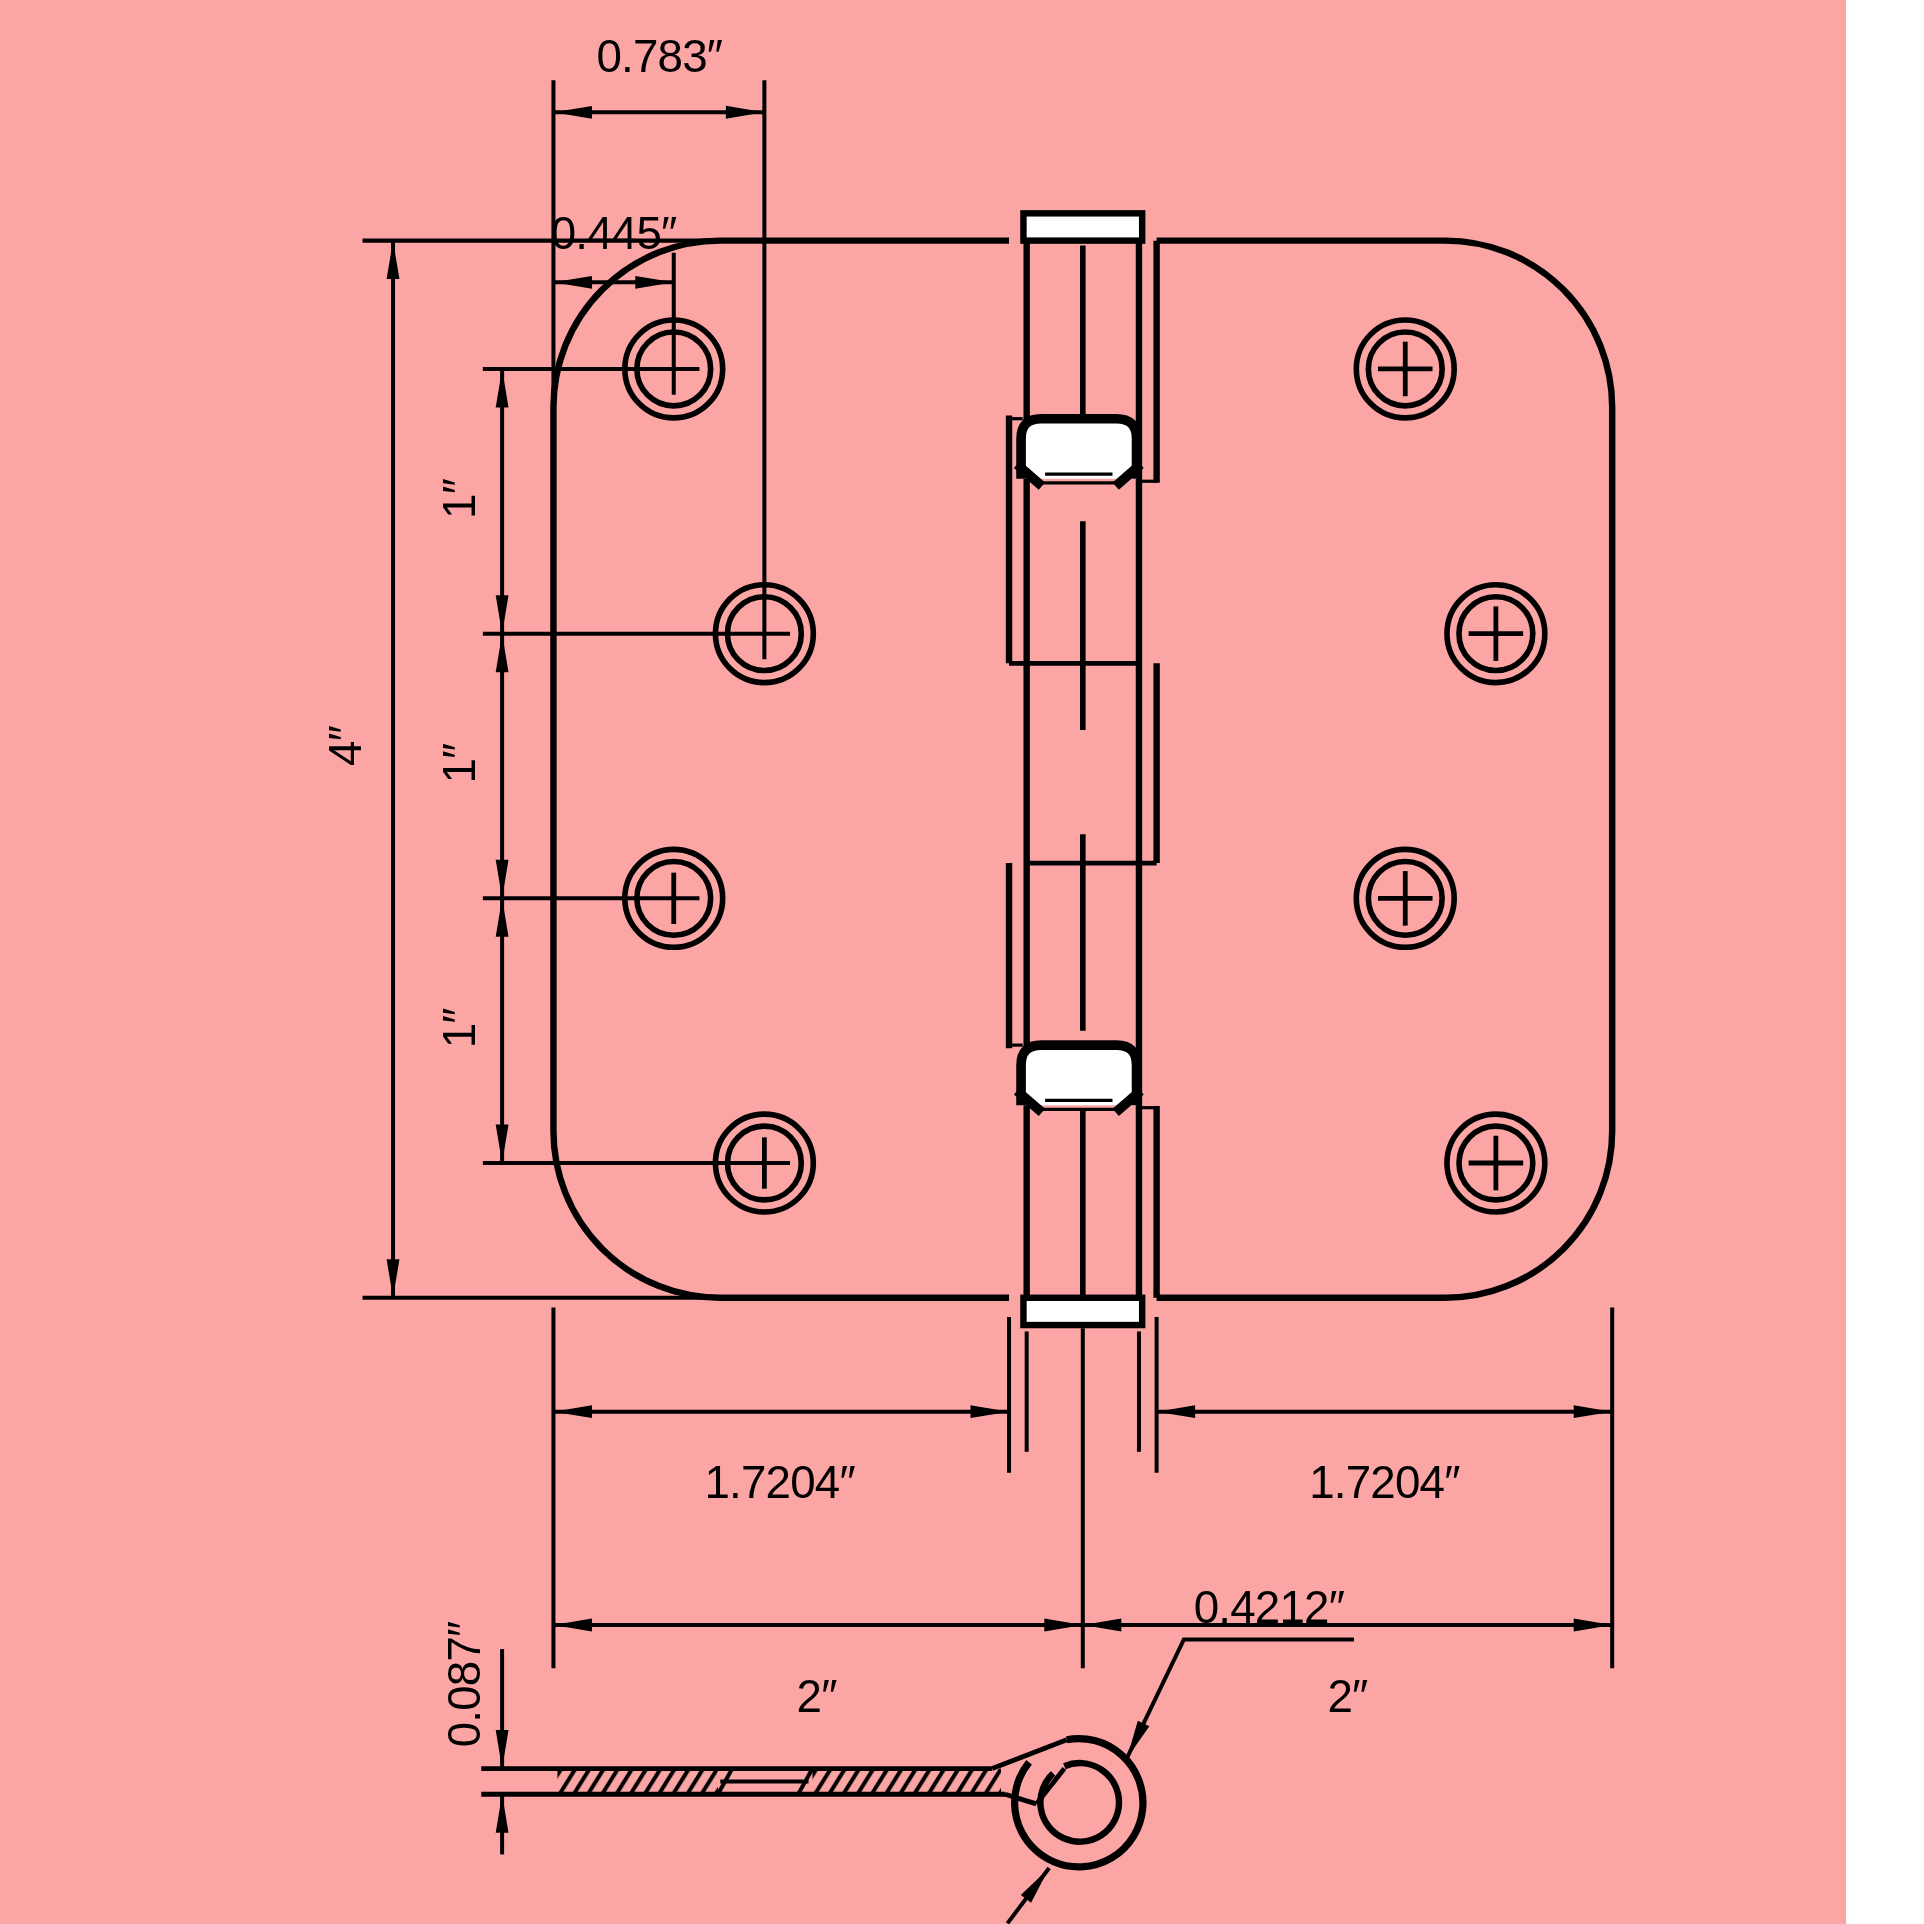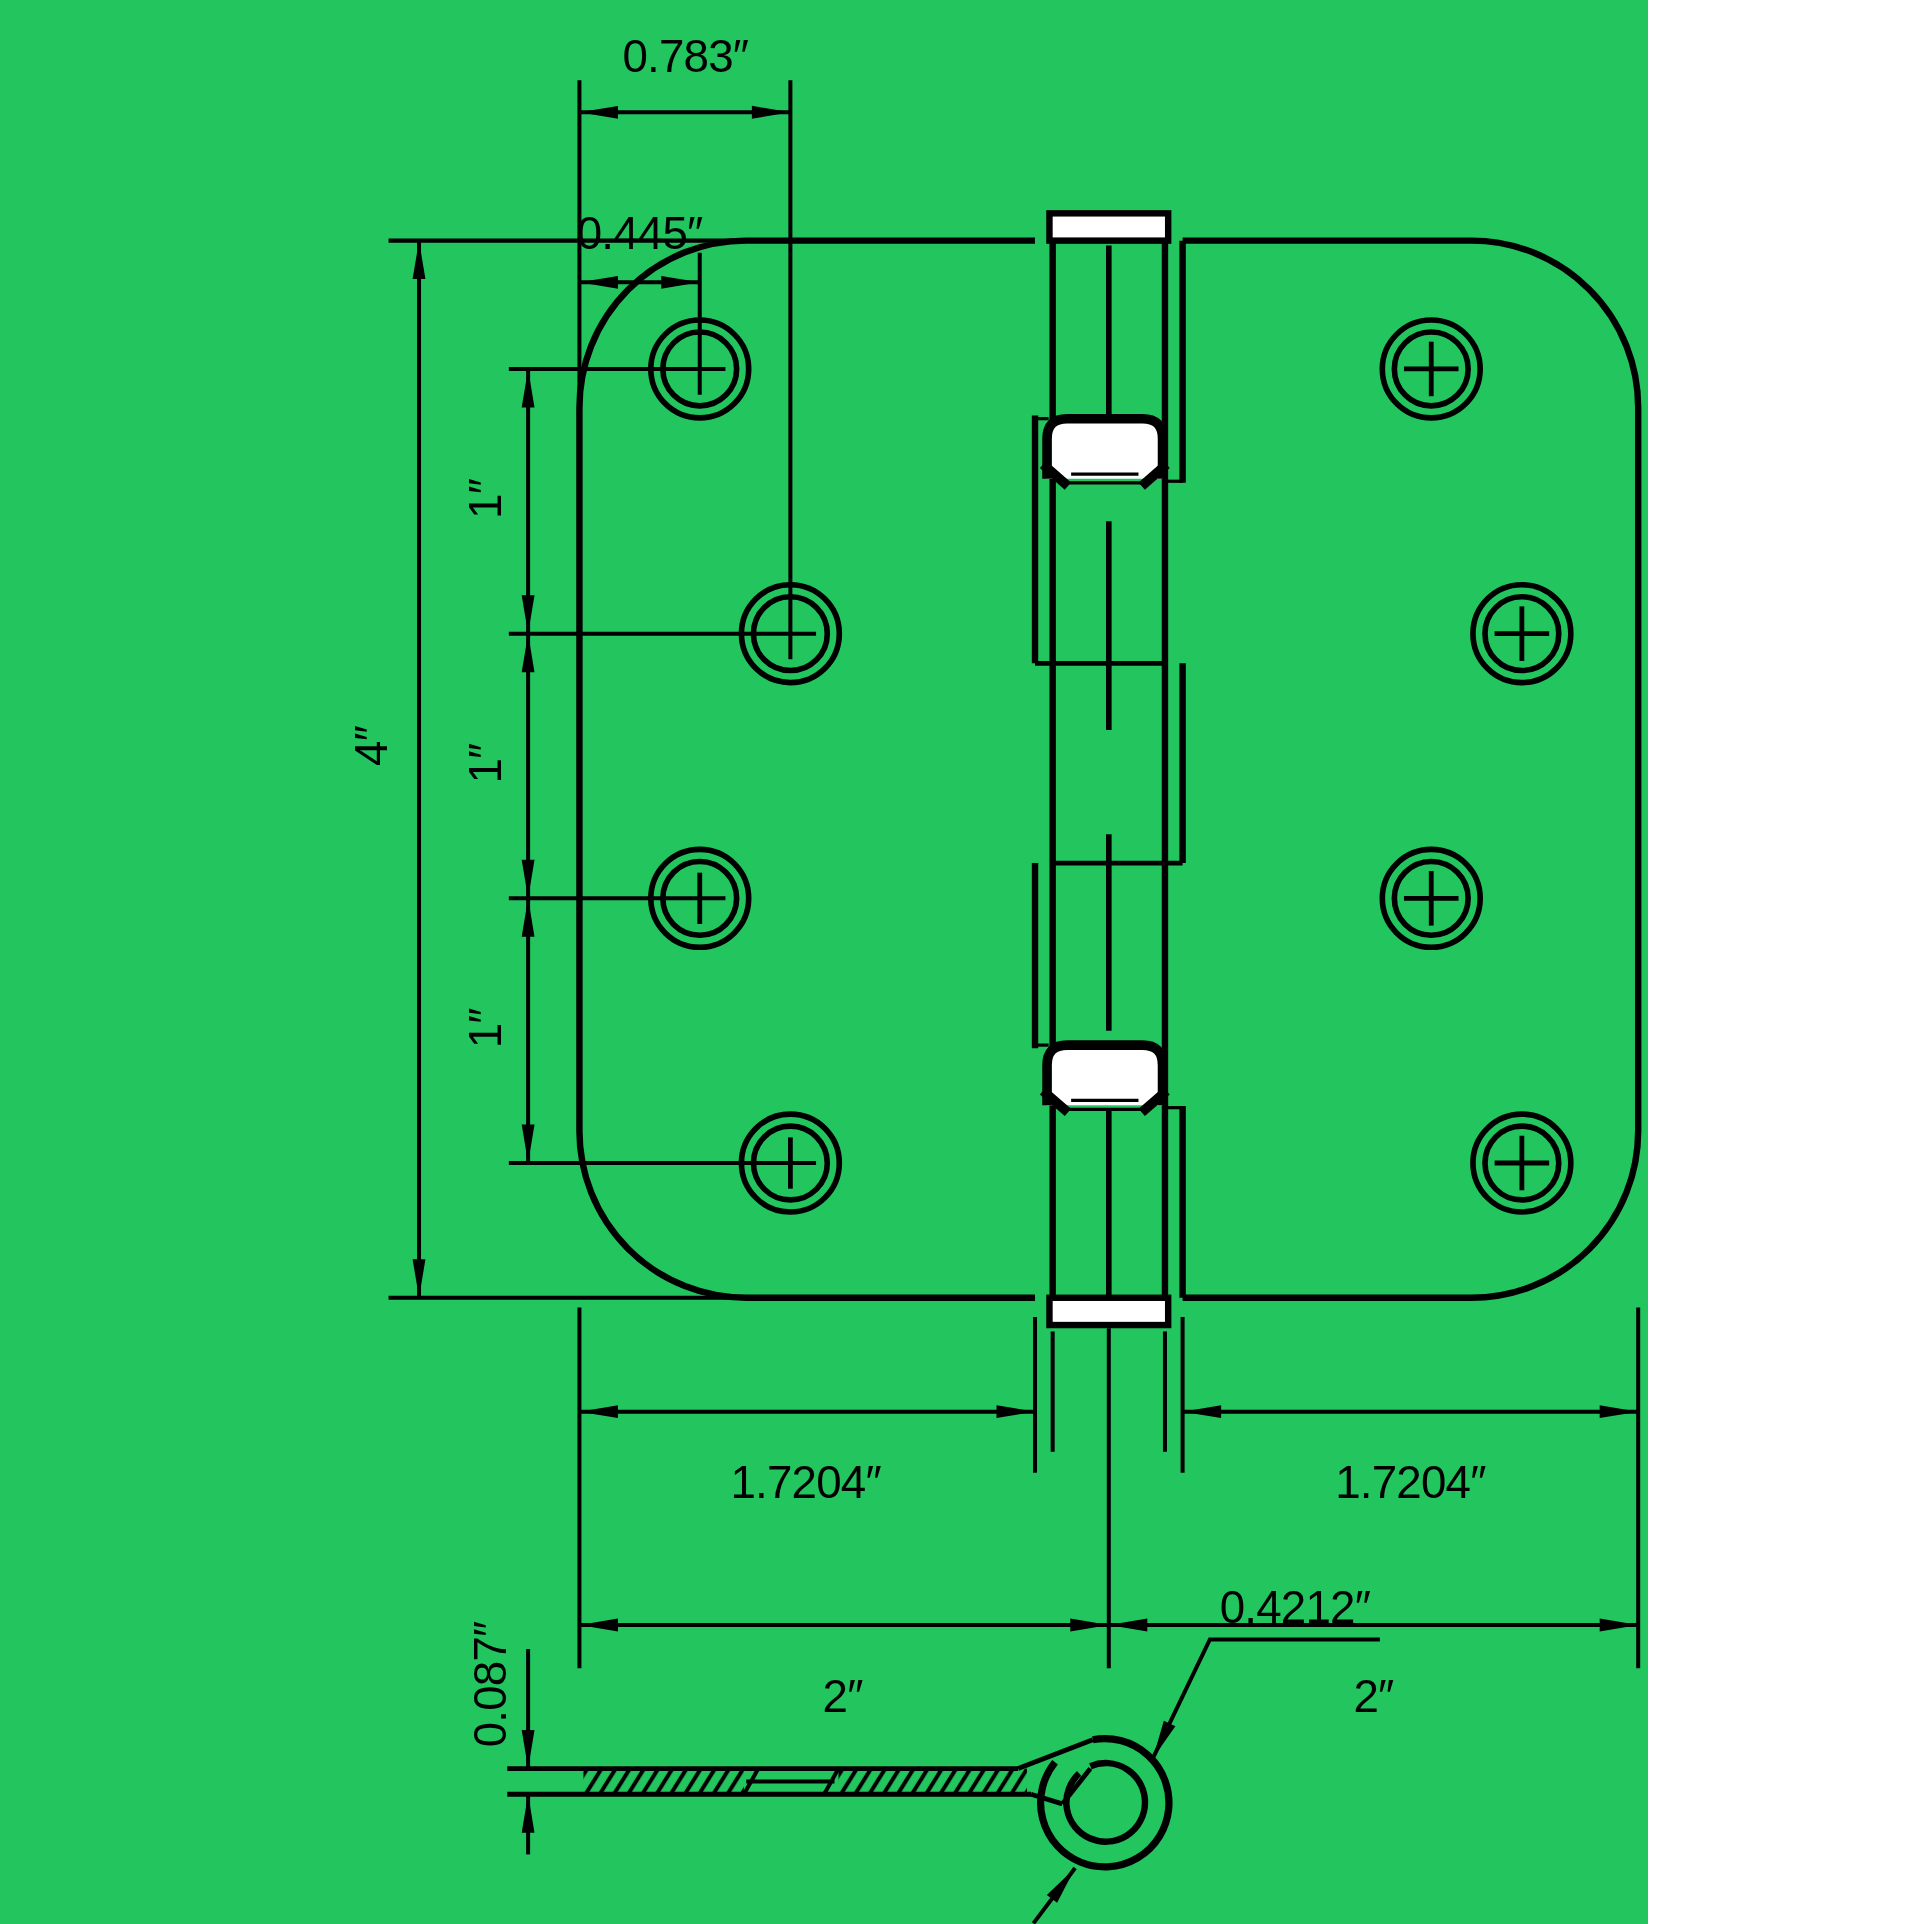--- a/index.html
+++ b/index.html
@@ -1,21 +1,20 @@
 <!DOCTYPE html>
 <html style="font-size:13px"><head>
 <meta charset="utf-8">
 <title>Hinge Dimension Drawing</title>
 <style>
   html, body { margin: 0; padding: 0; background: #ffffff; }
   .page {
-    width: 1622px; height: 1925px; position: relative;
-    background: #22c55e; overflow: hidden;
+    width: 1846px; height: 1925px; position: relative;
+    background: #fca5a5; overflow: hidden;
     font-family: "Liberation Sans", sans-serif;
-    padding-left: 26px;
   }
   svg { display: block; }
   text {
     font-family: "Liberation Sans", sans-serif;
     fill: #000000;
     font-size: 57px;
     letter-spacing: -1px;
   }
   .dimline { stroke: #000000; stroke-width: 5; fill: none; }
   .extline { stroke: #000000; stroke-width: 5; fill: none; }

